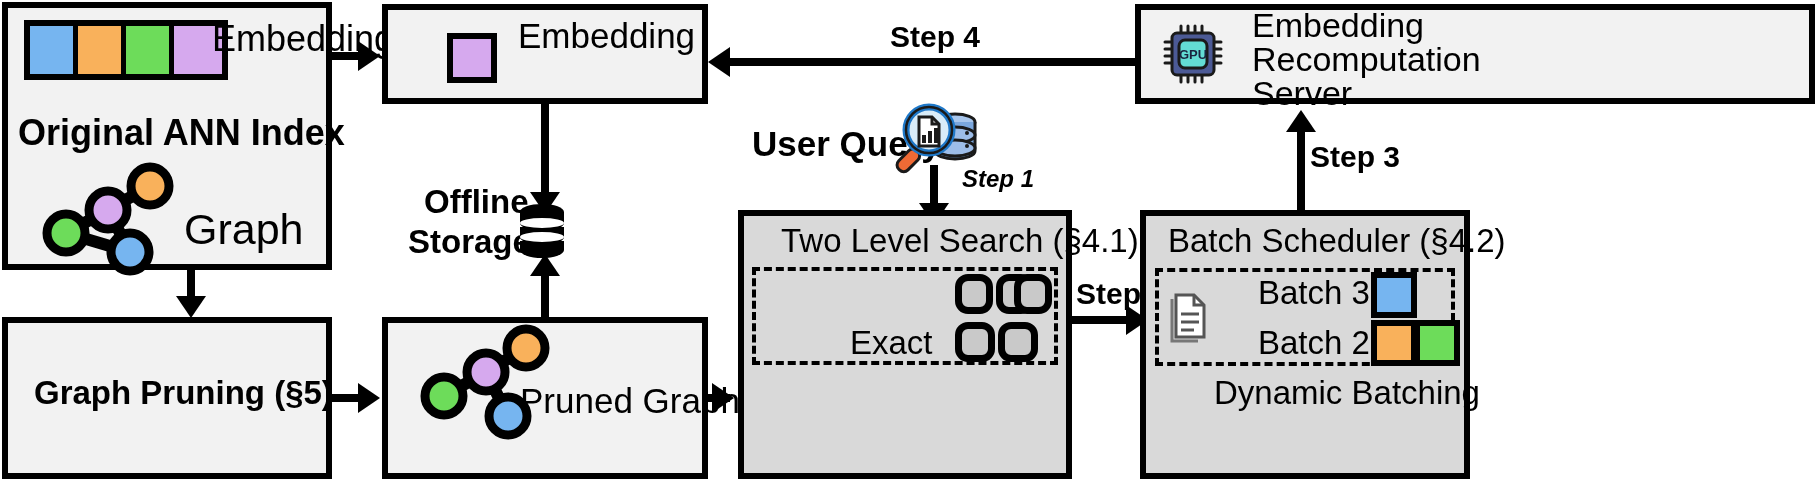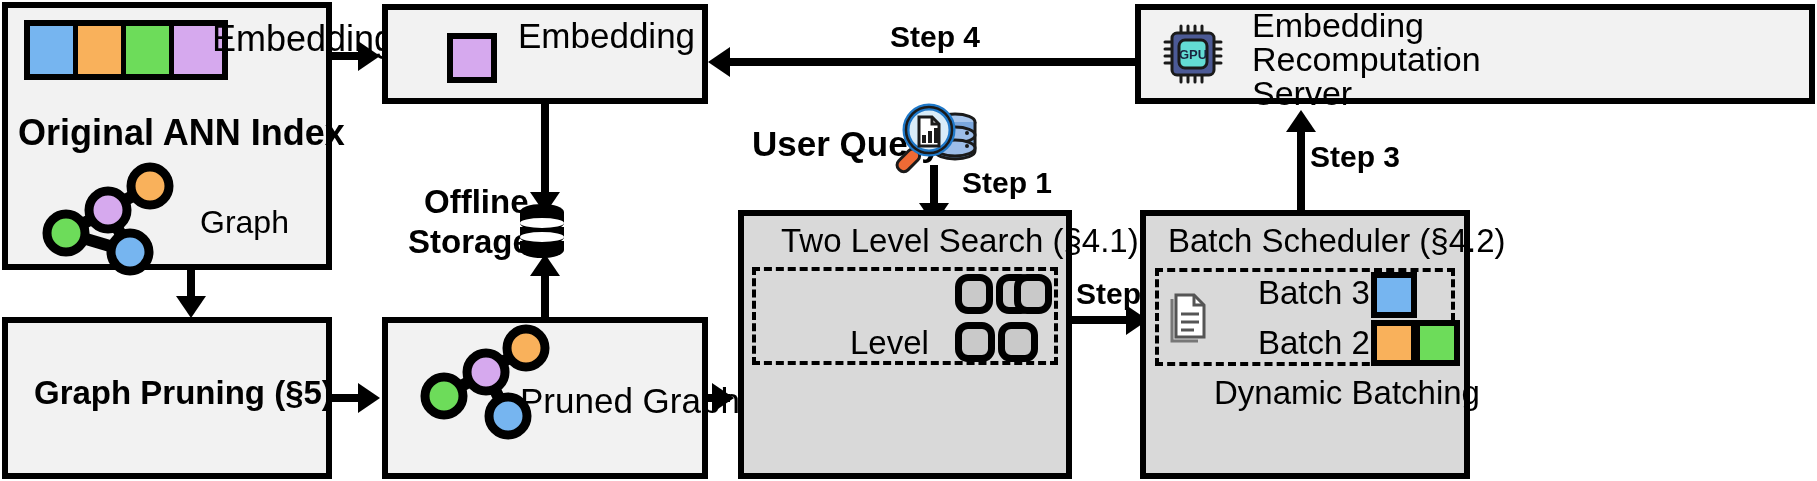--- a/index.html
+++ b/index.html
@@ -58,21 +58,21 @@
       <line x1="70" y1="42" x2="112" y2="18"></line>
       <line x1="70" y1="42" x2="92" y2="84"></line>
       <line x1="28" y1="65" x2="92" y2="84"></line>
     </g>
     <circle cx="112" cy="18" r="19" fill="#f9b15b" stroke="#000" stroke-width="9"></circle>
     <circle cx="70" cy="42" r="19" fill="#d6a9ee" stroke="#000" stroke-width="9"></circle>
     <circle cx="28" cy="65" r="19" fill="#6ddc5a" stroke="#000" stroke-width="9"></circle>
     <circle cx="92" cy="84" r="19" fill="#76b5f0" stroke="#000" stroke-width="9"></circle>
   </svg>
 
-  <div class="lbl" style="left:200px;top:205px;font-size:32px;">Graph</div>
+  <div class="lbl" style="left:184px;top:205px;font-size:43px;">Graph</div>
 
   <div class="box" style="left:2px;top:317px;width:330px;height:162px;"></div>
   <div class="lbl bold" style="left:34px;top:375px;font-size:33px;">Graph Pruning (§5)</div>
 
   <div class="vline" style="left:187px;top:270px;height:28px;"></div>
   <div class="ah-d" style="left:176px;top:296px;"></div>
 
   <div class="hline" style="left:332px;top:52px;width:28px;"></div>
   <div class="ah-r" style="left:358px;top:41px;"></div>
 
@@ -145,34 +145,34 @@
 
     <path d="M19 14 h13 l7 7 v22 h-20 z" fill="#fff" stroke="#1a1a1a" stroke-width="3"></path>
     <path d="M32 14 v7 h7" fill="none" stroke="#1a1a1a" stroke-width="3"></path>
     <g fill="#1a1a1a">
       <rect x="22" y="32" width="4" height="8"></rect>
       <rect x="28" y="28" width="4" height="12"></rect>
       <rect x="34" y="25" width="4" height="15"></rect>
     </g>
   </svg>
 
-  <div class="lbl bold" style="left:962px;top:166px;font-size:30px;">Step 1</div>
+  <div class="lbl bold" style="left:962px;top:166px;font-size:24px;font-style:italic;">Step 1</div>
   <div class="vline" style="left:930px;top:165px;height:42px;"></div>
   <div class="ah-d" style="left:919px;top:203px;"></div>
 
   <div class="box gray" style="left:738px;top:210px;width:334px;height:269px;"></div>
   <div class="lbl" style="left:757px;top:223px;font-size:33px;margin-left:24px;">Two Level Search (§4.1)</div>
 
   <div class="dashed" style="left:752px;top:267px;width:306px;height:98px;"></div>
 
   <div class="pill" style="left:955px;top:274px;width:38px;height:40px;"></div>
   <div class="pill" style="left:996px;top:274px;width:38px;height:40px;"></div>
   <div class="pill" style="left:1014px;top:274px;width:38px;height:40px;"></div>
 
-  <div class="lbl" style="left:850px;top:325px;font-size:33px;">Level</div>
+  <div class="lbl" style="left:850px;top:325px;font-size:33px;">Exact</div>
   <div class="pill" style="left:955px;top:322px;width:40px;height:40px;"></div>
   <div class="pill" style="left:998px;top:322px;width:40px;height:40px;"></div>
 
 
   <div class="lbl bold" style="left:1076px;top:277px;font-size:30px;">Step 2</div>
   <div class="hline" style="left:1072px;top:316px;width:58px;"></div>
   <div class="ah-r" style="left:1126px;top:305px;"></div>
 
   <div class="box gray" style="left:1140px;top:210px;width:330px;height:269px;"></div>
   <div class="lbl" style="left:1168px;top:223px;font-size:33px;text-align:center;">Batch Scheduler (§4.2)</div>

